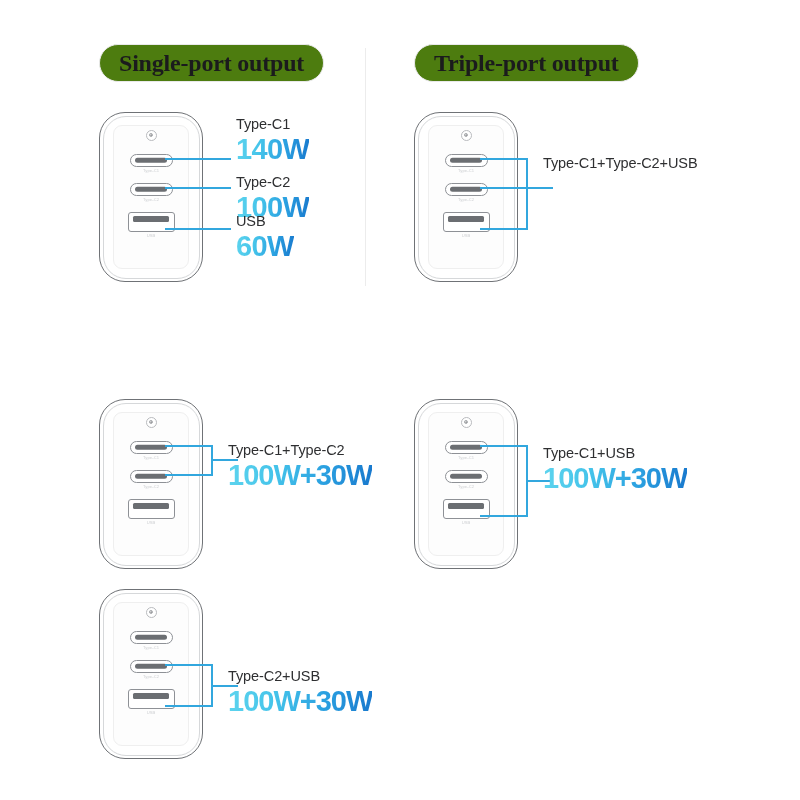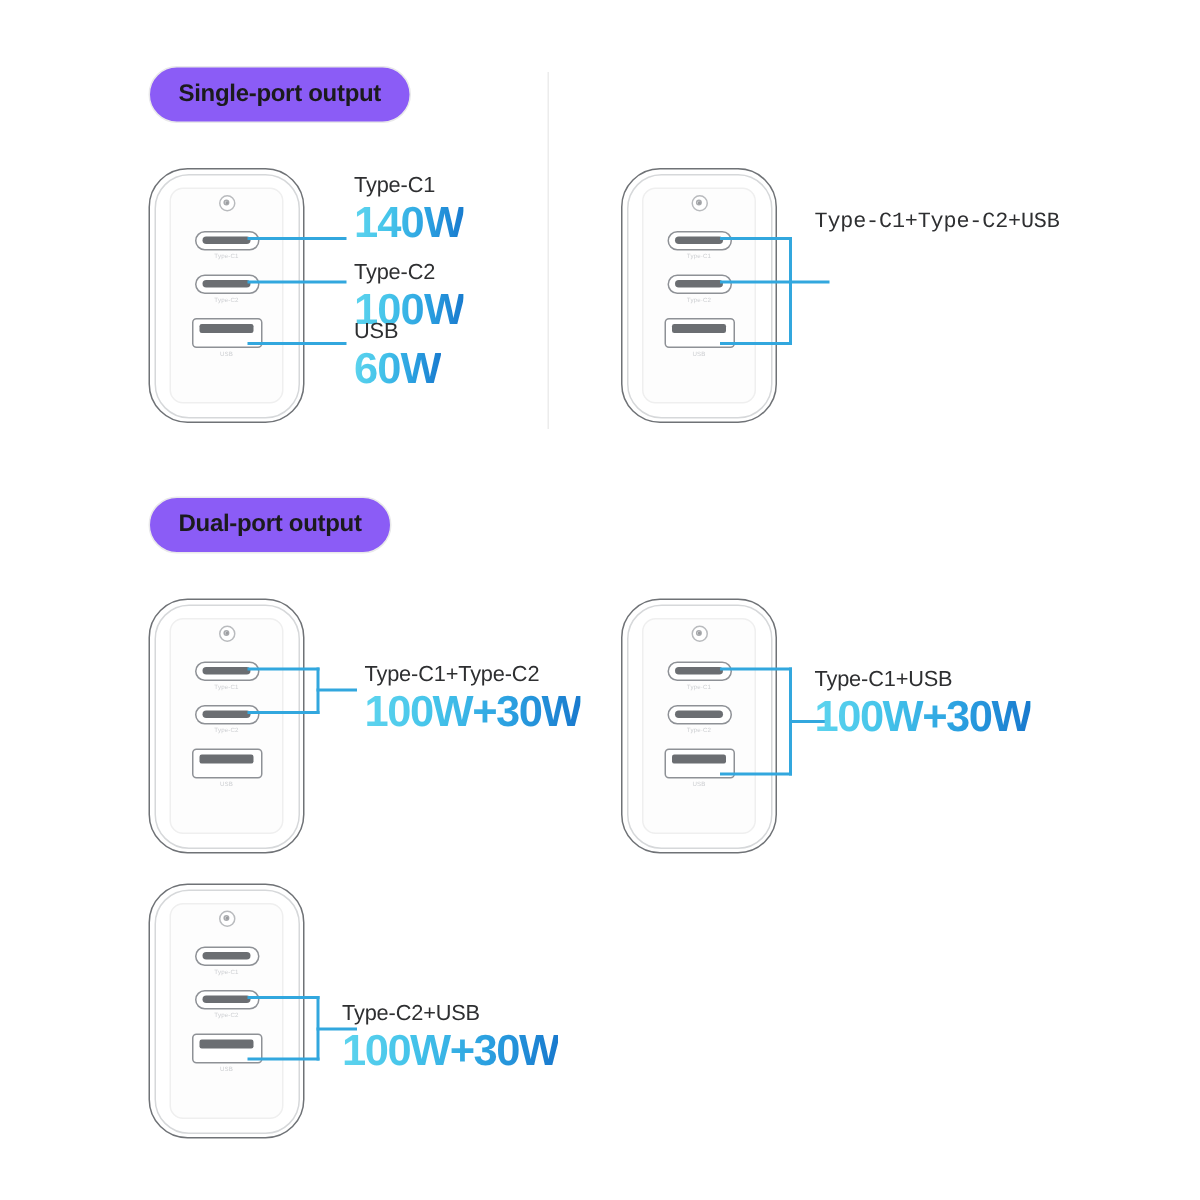--- a/index.html
+++ b/index.html
@@ -10,31 +10,32 @@
     font-family:"Liberation Sans","DejaVu Sans",sans-serif;
     overflow:hidden;position:relative;
     -webkit-font-smoothing:antialiased;
   }
   .stage{position:absolute;inset:0;}
 
   
   .pill{
     position:absolute;
     display:inline-flex;align-items:center;justify-content:center;
-    background:#8b5cf6;
+    background:#4d7c0f;
     border:1.4px solid #e9e9ea;
     border-radius:999px;
     box-sizing:border-box;
     padding:0 19px;
     height:38px;
-    font-size:16px;
+    font-size:24px;
     font-weight:700;
     letter-spacing:-.2px;
     color:#1b1b1d;
     white-space:nowrap;
+    font-family:Liberation Serif, serif;
   }
 
   
   .divider{
     position:absolute;
     width:1px;
     background:#ececec;
   }
 
   
@@ -158,22 +159,22 @@
   }
   .callout .watt.wide{letter-spacing:-1px;}
 </style>
 </head>
 <body>
 
 <div class="stage">
 
   <div class="pill" style="left:99px;top:44px;">Single-port output</div>
 
-
-  <div class="pill" style="left:99px;top:331px;">Dual-port output</div>
+  <div class="pill" style="left:414px;top:44px;">Triple-port output</div>
+
 
   <div class="divider" style="left:365px;top:48px;height:238px;"></div>
 
   <div class="charger" style="left:99px;top:112px;width:104px;height:170px;">
     <div class="shell"></div>
     <div class="face">
       <div class="led" style="left:50%;top:4px;width:11px;height:11px;margin-left:-5.5px;"></div>
 
       <div class="port-c" style="left:50%;top:28px;width:43px;height:13px;margin-left:-21.5px;"></div>
       <div class="port-cap" style="left:50%;top:42px;">Type-C1</div>
@@ -220,21 +221,21 @@
       <div class="port-cap" style="left:50%;top:107px;">USB</div>
     </div>
   </div>
 
   <div class="ln h" style="left:480px;top:158px;width:48px;"></div>
   <div class="ln h" style="left:480px;top:187px;width:48px;"></div>
   <div class="ln h" style="left:480px;top:228px;width:48px;"></div>
   <div class="ln v" style="left:526.4px;top:158px;height:71.6px;"></div>
   <div class="ln h" style="left:526.4px;top:187px;width:27px;"></div>
 
-  <div class="callout" style="left:543px;top:138px;font-family:Liberation Mono, monospace;">
+  <div class="callout" style="left:543px;top:154px;">
     <span class="cap">Type-C1+Type-C2+USB</span>
   </div>
 
   <div class="charger" style="left:99px;top:399px;width:104px;height:170px;">
     <div class="shell"></div>
     <div class="face">
       <div class="led" style="left:50%;top:4px;width:11px;height:11px;margin-left:-5.5px;"></div>
 
       <div class="port-c" style="left:50%;top:28px;width:43px;height:13px;margin-left:-21.5px;"></div>
       <div class="port-cap" style="left:50%;top:42px;">Type-C1</div>
@@ -245,21 +246,21 @@
       <div class="port-a" style="left:50%;top:86px;width:47px;height:20px;margin-left:-23.5px;"></div>
       <div class="port-cap" style="left:50%;top:107px;">USB</div>
     </div>
   </div>
 
   <div class="ln h" style="left:165px;top:445px;width:48px;"></div>
   <div class="ln h" style="left:165px;top:474px;width:48px;"></div>
   <div class="ln v" style="left:211.4px;top:445px;height:30.6px;"></div>
   <div class="ln h" style="left:211.4px;top:459px;width:27px;"></div>
 
-  <div class="callout" style="left:243px;top:441px;">
+  <div class="callout" style="left:228px;top:441px;">
     <span class="cap">Type-C1+Type-C2</span>
     <span class="watt wide">100W+30W</span>
   </div>
 
   <div class="charger" style="left:414px;top:399px;width:104px;height:170px;">
     <div class="shell"></div>
     <div class="face">
       <div class="led" style="left:50%;top:4px;width:11px;height:11px;margin-left:-5.5px;"></div>
 
       <div class="port-c" style="left:50%;top:28px;width:43px;height:13px;margin-left:-21.5px;"></div>

